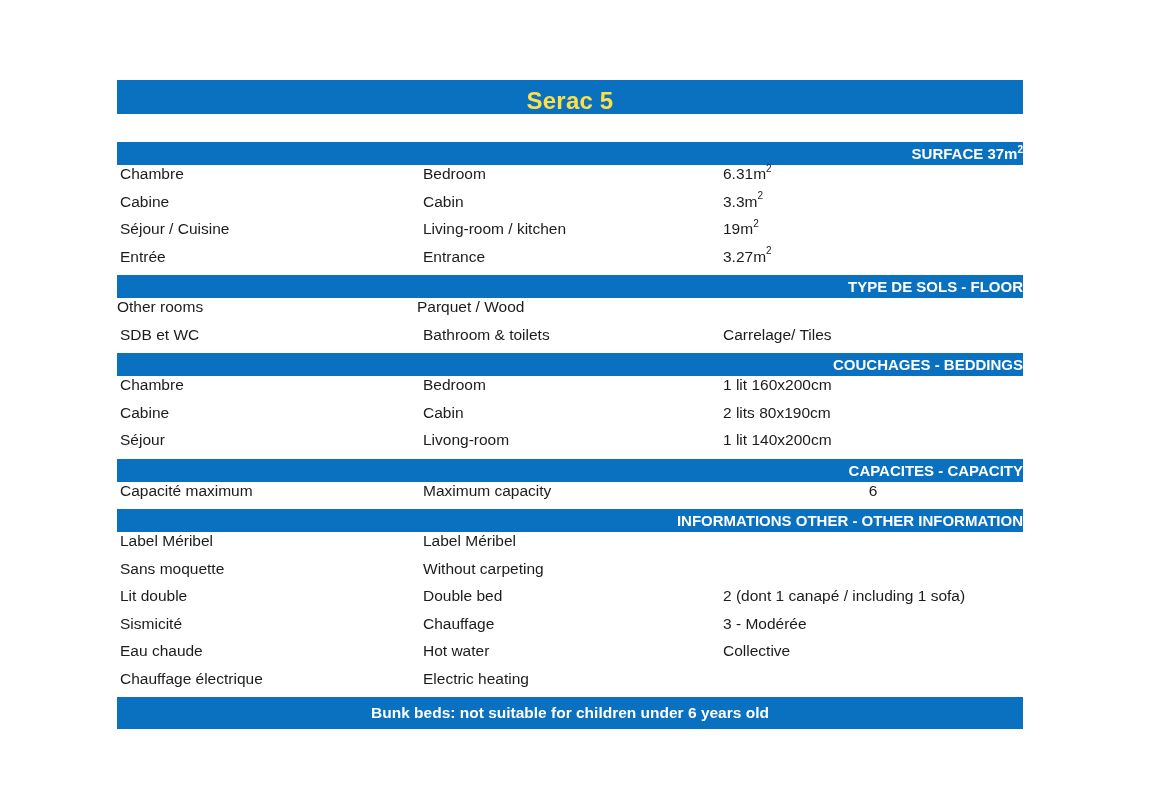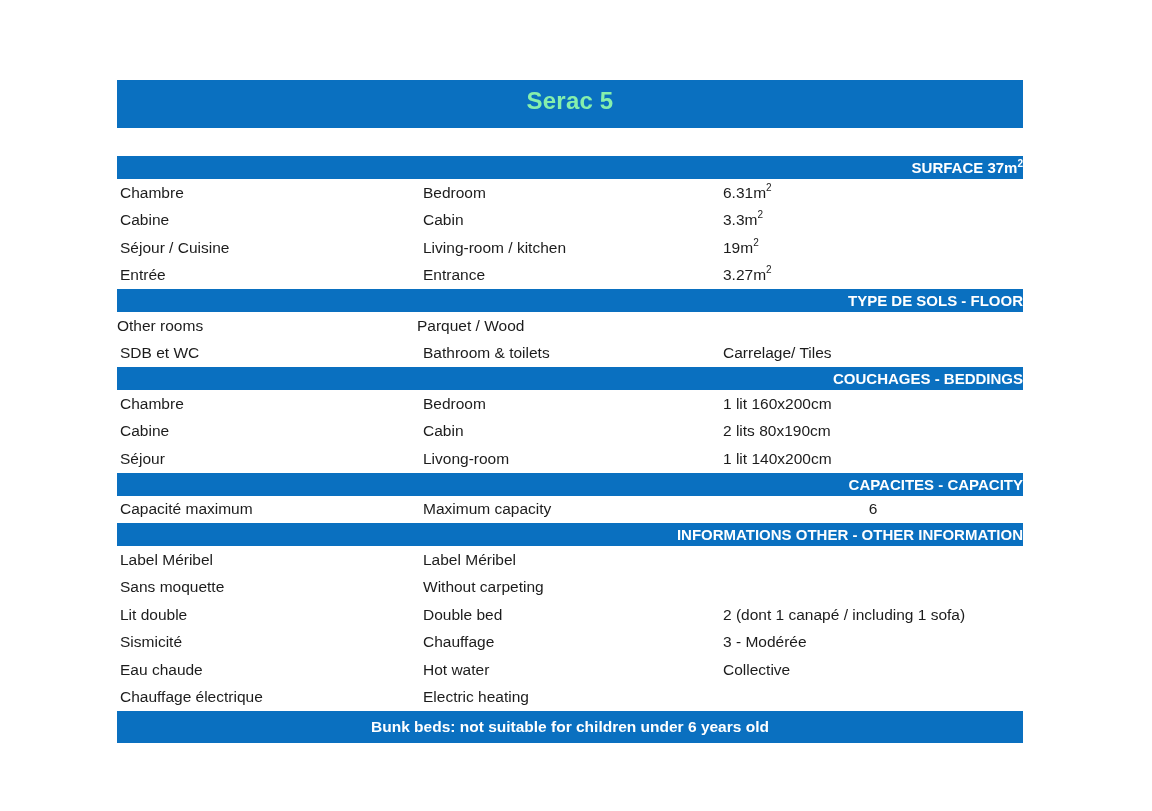--- a/index.html
+++ b/index.html
@@ -16,46 +16,46 @@
     overflow: hidden;
   }
   .doc {
     position: absolute;
     left: 117px;
     top: 80px;
     width: 906px;
   }
   .title-bar {
     background: #0a70c0;
-    color: #86efac;
+    color: #fde047;
     font-weight: bold;
     font-size: 24px;
     text-align: center;
-    height: 48px;
+    height: 34px;
     line-height: 41px;
     margin-bottom: 28px;
     letter-spacing: 0.2px;
   }
   .section-bar {
     background: #0a70c0;
     color: #ffffff;
     font-weight: bold;
     font-size: 15px;
     text-align: right;
     height: 23px;
     line-height: 23px;
   }
   .section-bar sup {
     font-size: 10px;
     line-height: 0;
   }
   .row {
     display: flex;
     height: 27.5px;
-    align-items: center;
+    align-items: flex-start;
     font-size: 15.5px;
   }
   .c1 {
     width: 306px;
     padding-left: 3px;
     box-sizing: border-box;
   }
   .c2 {
     width: 300px;
   }

